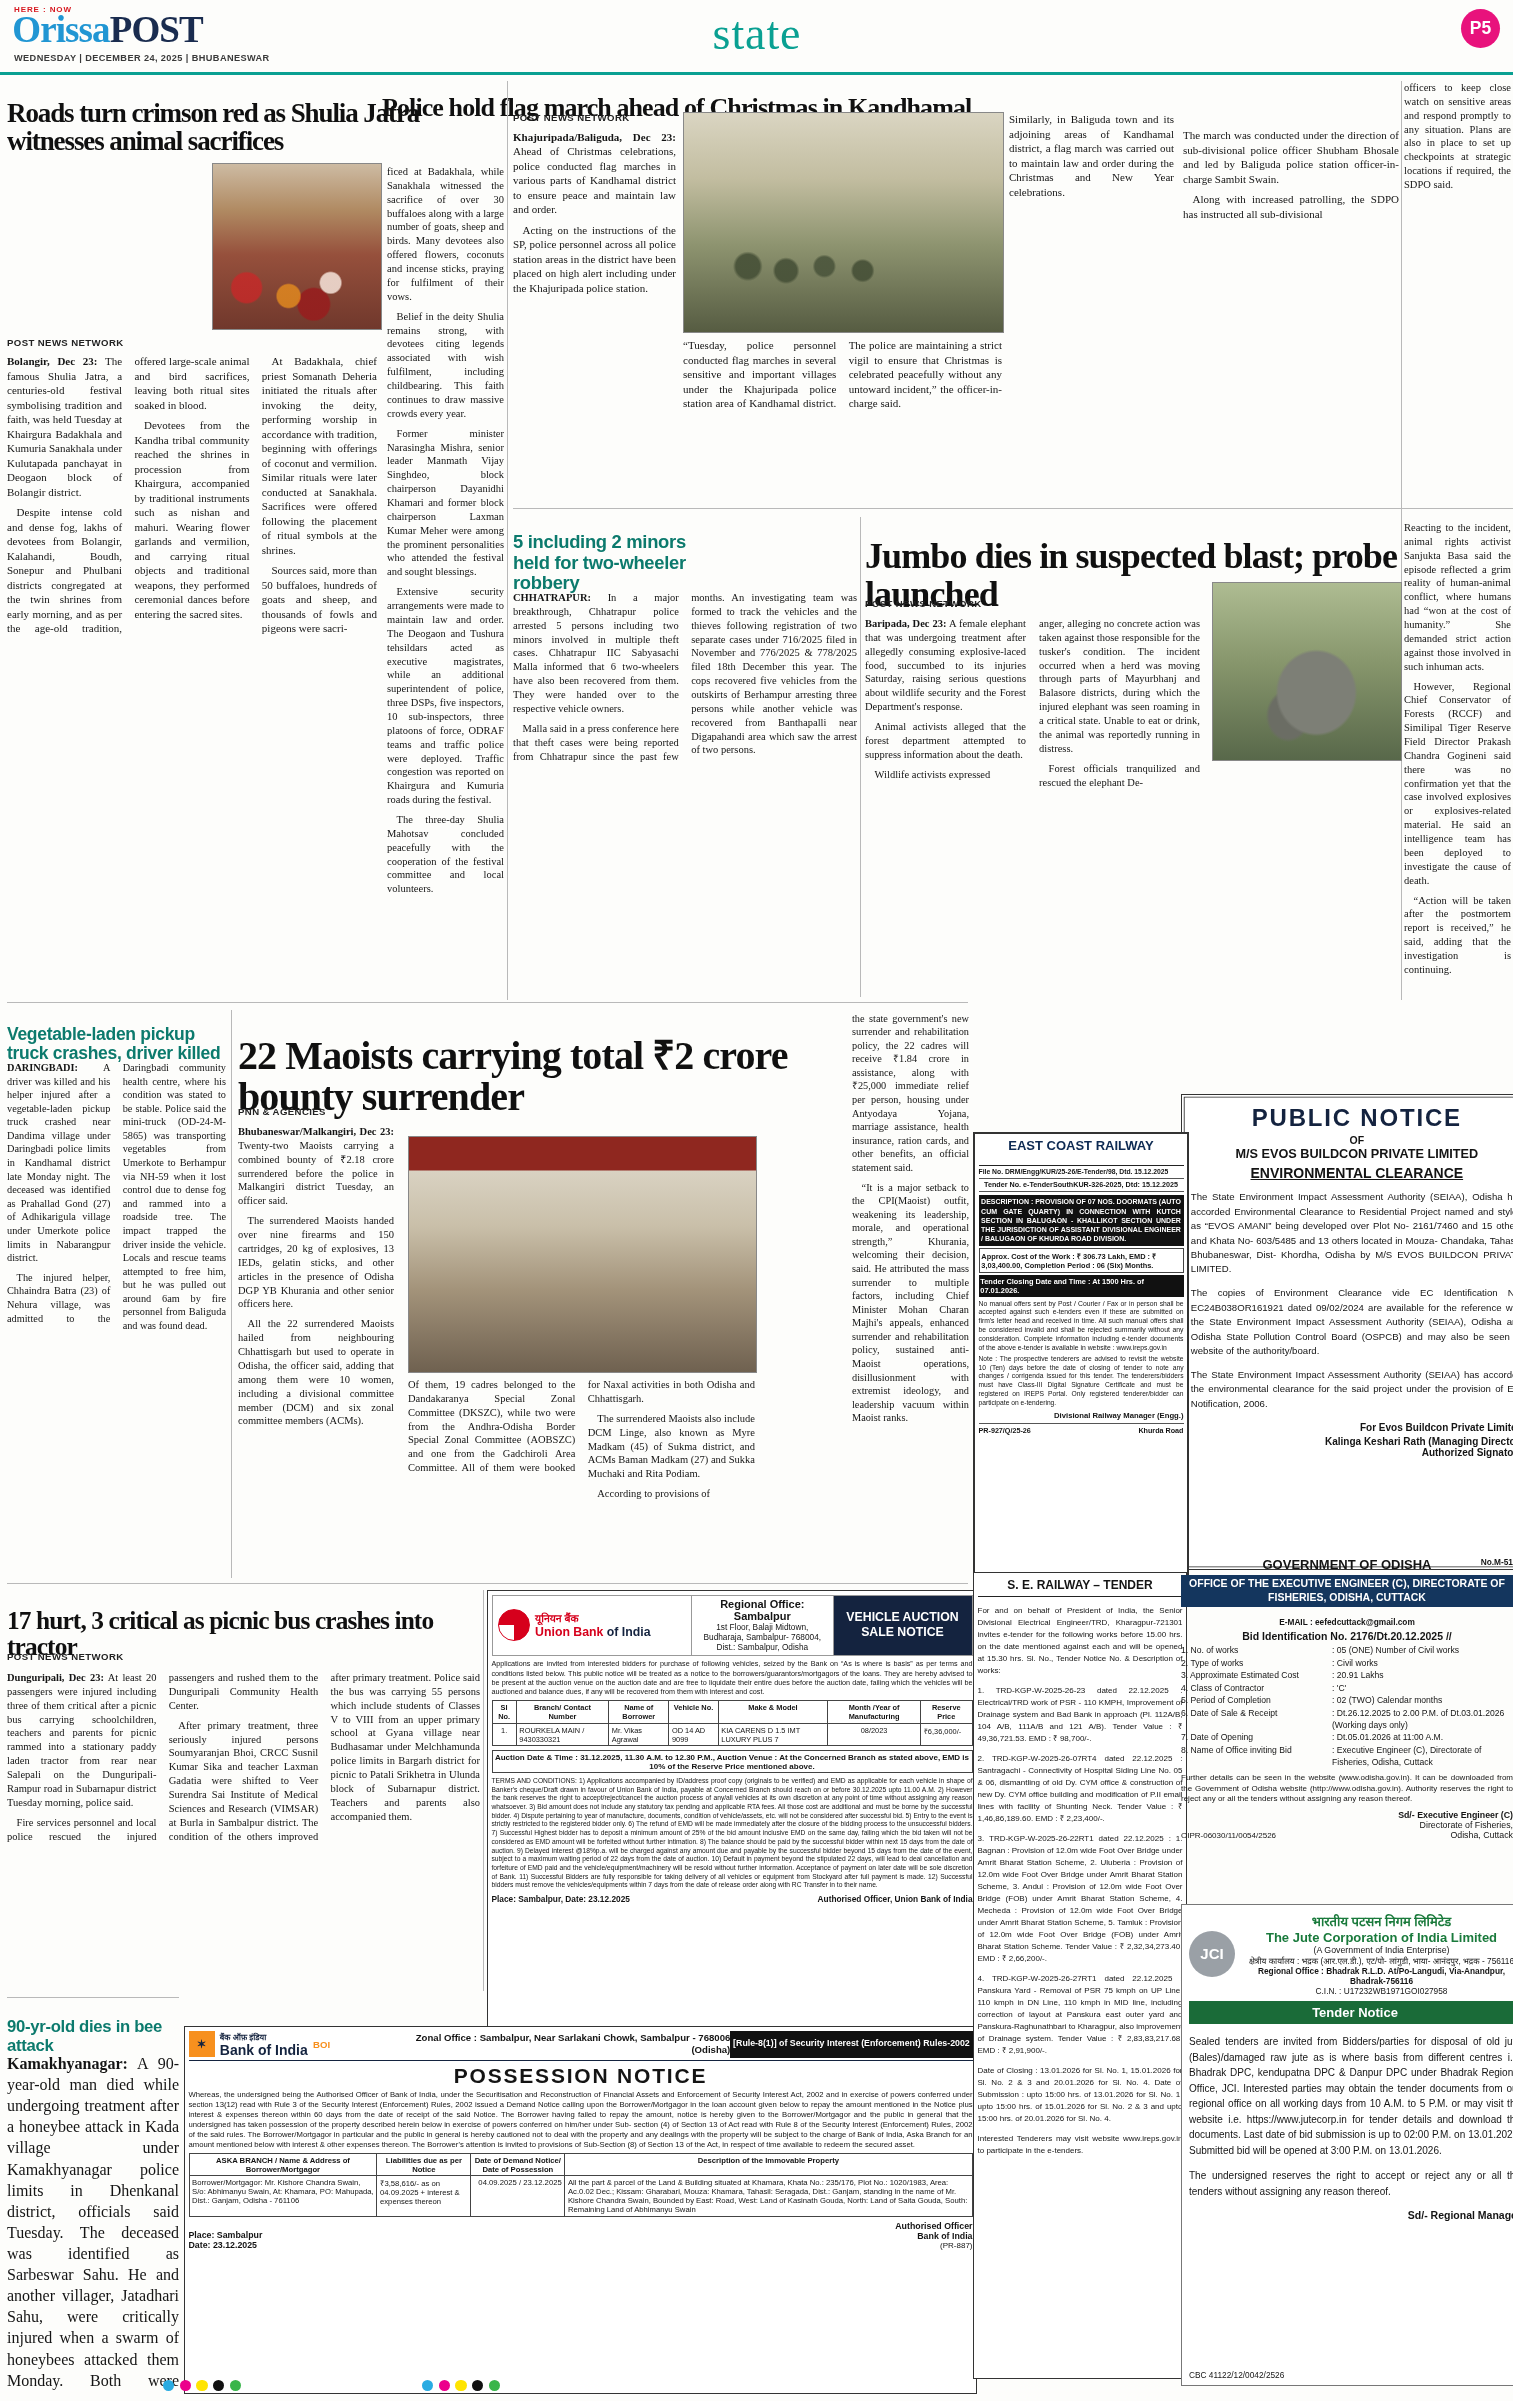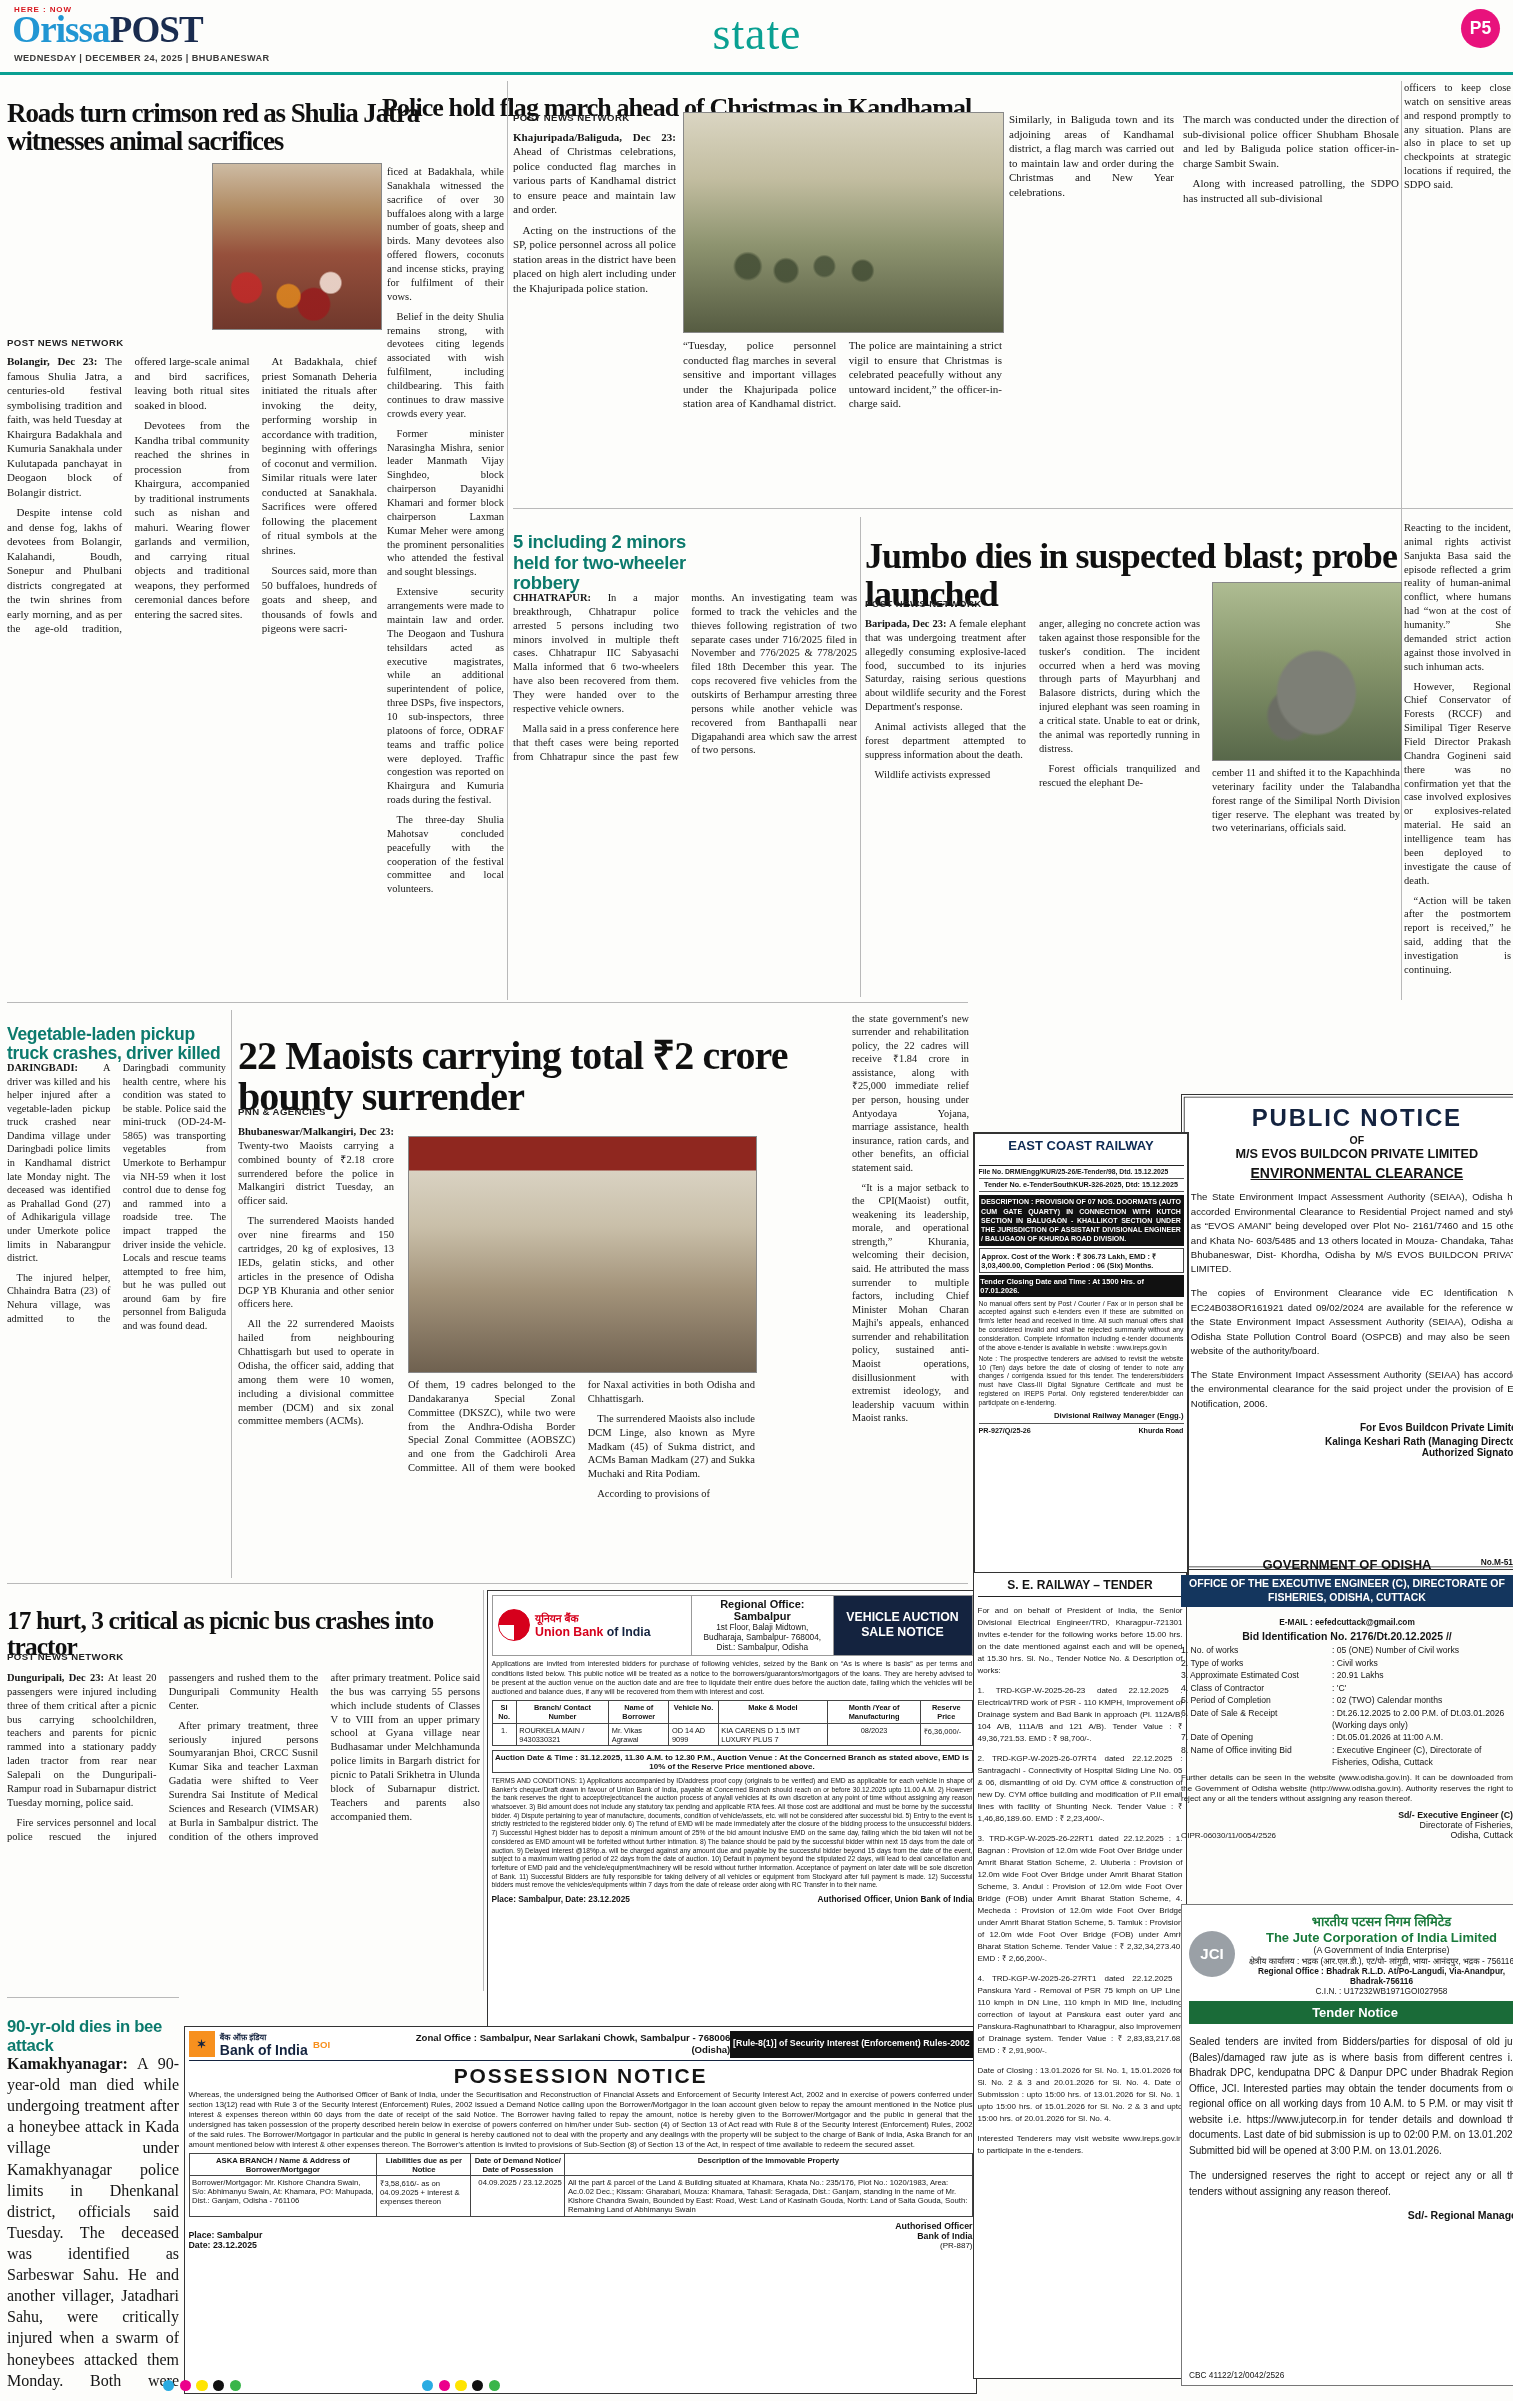--- a/index.html
+++ b/index.html
@@ -77,21 +77,21 @@
       radial-gradient(circle at 32% 72%, rgba(70,80,55,.9) 0 4%, transparent 5%),
       radial-gradient(circle at 44% 70%, rgba(75,85,60,.9) 0 4%, transparent 5%),
       radial-gradient(circle at 56% 72%, rgba(70,80,55,.9) 0 4%, transparent 5%),
       linear-gradient(180deg,#dad5c2 0%,#c2bda0 30%,#8e9470 60%,#565c42 100%)"></div>
     <div class="abs body-txt cols-2" style="left:170px;top:226px;width:319px;height:163px">
         <p>“Tuesday, police personnel conducted flag marches in several sensitive and important villages under the Khajuripada police station area of Kandhamal district. The police are maintaining a strict vigil to ensure that Christmas is celebrated peacefully without any untoward incident,” the officer-in-charge said.</p>
       </div>
     <div class="abs body-txt" style="left:496px;top:0;width:165px;height:391px">
         <p>Similarly, in Baliguda town and its adjoining areas of Kandhamal district, a flag march was carried out to maintain law and order during the Christmas and New Year celebrations.</p>
       </div>
-    <div class="abs body-txt" style="left:670px;top:0;width:216px;height:391px">
+    <div class="abs body-txt" style="left:670px;top:16px;width:216px;height:391px">
         <p>The march was conducted under the direction of sub-divisional police officer Shubham Bhosale and led by Baliguda police station officer-in-charge Sambit Swain.</p>
         <p>Along with increased patrolling, the SDPO has instructed all sub-divisional</p>
       </div>
   </article>
   <div class="abs body-txt" style="left:1404px;top:81px;width:107px;height:422px;font-size:10.5px">
       <p>officers to keep close watch on sensitive areas and respond promptly to any situation. Plans are also in place to set up checkpoints at strategic locations if required, the SDPO said.</p>
     </div>
 
   <div class="abs hrule" style="left:513px;top:508px;width:1001px"></div>
   <div class="abs vrule" style="left:507px;top:81px;height:919px"></div>
@@ -115,23 +115,20 @@
         <p>Wildlife activists expressed</p>
       </div>
     <div class="abs body-txt" style="left:174px;top:103px;width:161px;height:379px;font-size:10.5px">
         <p>anger, alleging no concrete action was taken against those responsible for the tusker's condition. The incident occurred when a herd was moving through parts of Mayurbhanj and Balasore districts, during which the injured elephant was seen roaming in a critical state. Unable to eat or drink, the animal was reportedly running in distress.</p>
         <p>Forest officials tranquilized and rescued the elephant De-</p>
       </div>
     <div class="abs photo" style="left:347px;top:68px;width:188px;height:177px;background:
       radial-gradient(ellipse at 55% 62%, #7d7f76 0 26%, transparent 28%),
       radial-gradient(ellipse at 40% 75%, #6b6d64 0 12%, transparent 14%),
       linear-gradient(180deg,#aebc92 0%,#87966c 45%,#58684a 100%)"></div>
-    <div class="abs body-txt" style="left:347px;top:252px;width:188px;height:230px;font-size:10.5px">
-        <p>cember 11 and shifted it to the Kapachhinda veterinary facility under the Talabandha forest range of the Similipal North Division tiger reserve. The elephant was treated by two veterinarians, officials said.</p>
-      </div>
   </article>
   <div class="abs body-txt" style="left:1404px;top:521px;width:107px;height:477px;font-size:10.5px">
       <p>Reacting to the incident, animal rights activist Sanjukta Basa said the episode reflected a grim reality of human-animal conflict, where humans had “won at the cost of humanity.” She demanded strict action against those involved in such inhuman acts.</p>
       <p>However, Regional Chief Conservator of Forests (RCCF) and Similipal Tiger Reserve Field Director Prakash Chandra Gogineni said there was no confirmation yet that the case involved explosives or explosives-related material. He said an intelligence team has been deployed to investigate the cause of death.</p>
       <p>“Action will be taken after the postmortem report is received,” he said, adding that the investigation is continuing.</p>
     </div>
 
   <div class="abs hrule" style="left:7px;top:1002px;width:961px"></div>
 
   <article class="abs" style="left:7px;top:1010px;width:219px;height:568px">

